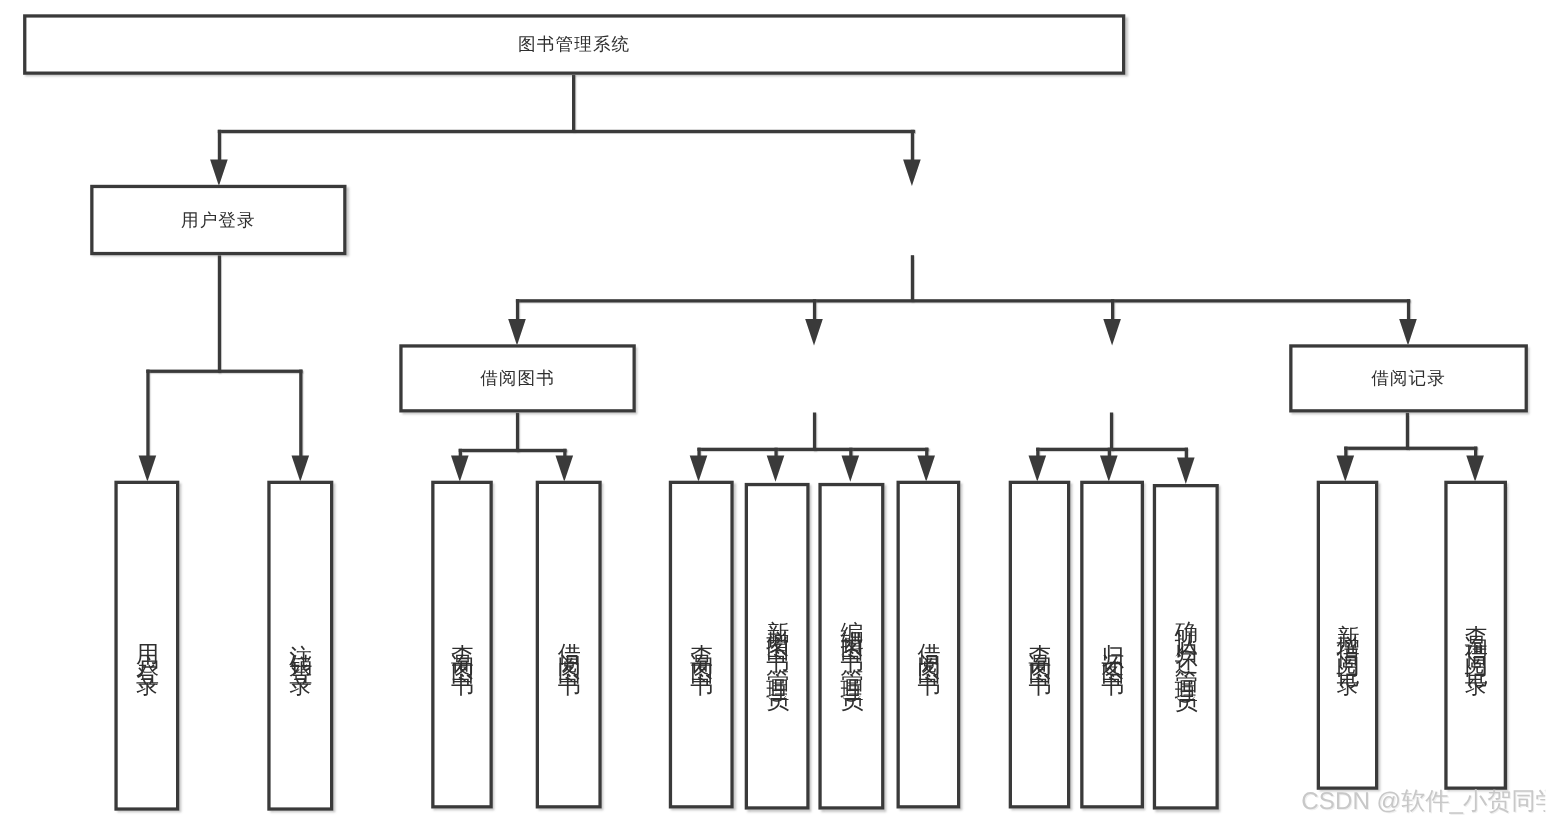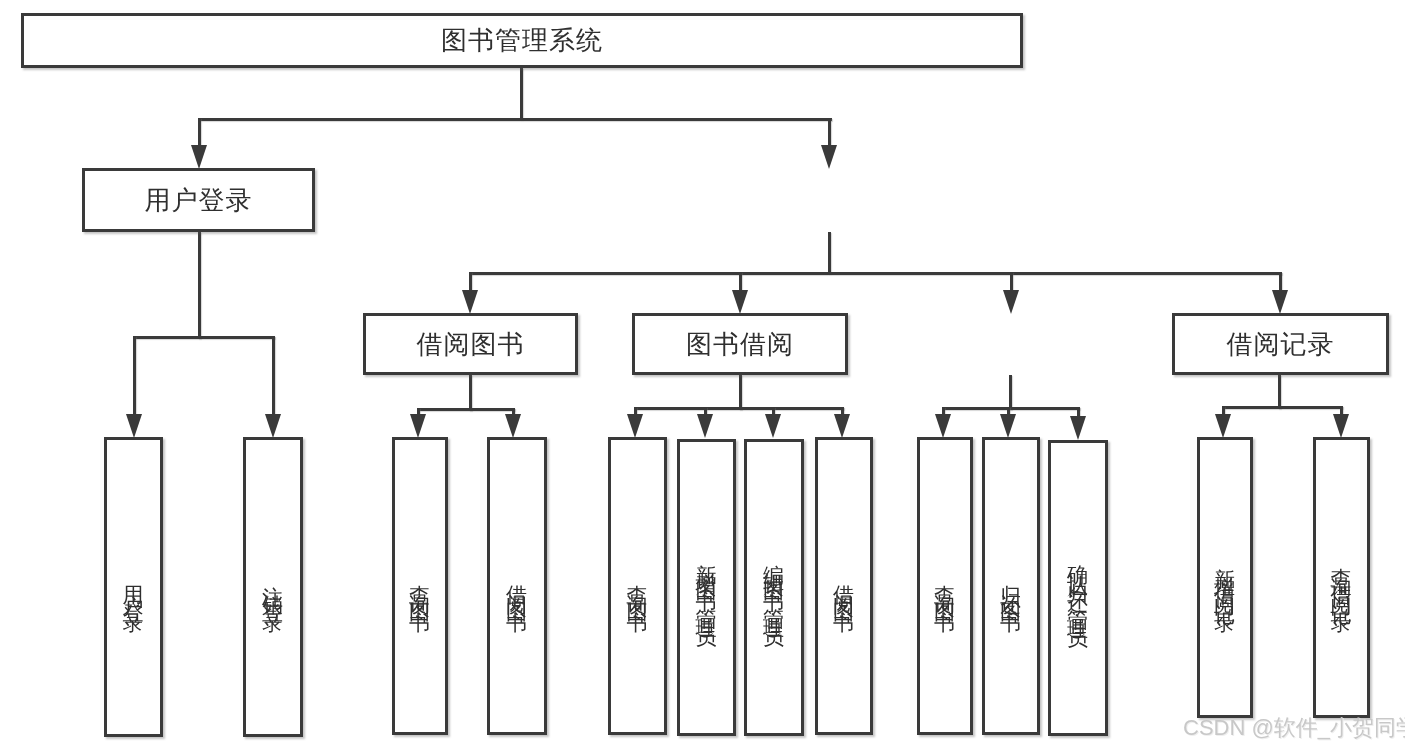--- a/index.html
+++ b/index.html
@@ -12,21 +12,21 @@
     overflow:hidden;
   }
   .box{
     position:absolute;
     box-sizing:border-box;
     background:#ffffff;
     border:3px solid #3a3a3a;
     display:flex;align-items:center;justify-content:center;
     box-shadow:2px 2px 2px rgba(90,90,90,0.35);
   }
-  .hlbl{font-size:26px;letter-spacing:1px;white-space:nowrap;}
+  .hlbl{font-size:16px;letter-spacing:1px;white-space:nowrap;}
   .vtxt{
     writing-mode:vertical-rl;
     text-orientation:mixed;
     font-size:21px;
     letter-spacing:9px;
     line-height:1.1;
     white-space:nowrap;
   }
   .ln{position:absolute;background:#3a3a3a;box-shadow:1px 1px 1px rgba(120,120,120,0.3);}
   .arrow{
@@ -111,23 +111,20 @@
     <span class="hlbl">图书管理系统</span>
   </div>
 
   <div class="box" style="left:82px;top:168px;width:233px;height:64px">
     <span class="hlbl">用户登录</span>
   </div>
 
   <div class="box" style="left:363px;top:313px;width:215px;height:62px">
     <span class="hlbl">借阅图书</span>
   </div>
-  <div class="box" style="left:632px;top:313px;width:216px;height:62px">
-    <span class="hlbl">图书借阅</span>
-  </div>
   <div class="box" style="left:1172px;top:313px;width:217px;height:62px">
     <span class="hlbl">借阅记录</span>
   </div>
 
   <div class="box" style="left:104px;top:437px;width:59px;height:300px">
     <span class="vtxt">用户登录</span>
   </div>
   <div class="box" style="left:243px;top:437px;width:60px;height:300px">
     <span class="vtxt">注销登录</span>
   </div>

